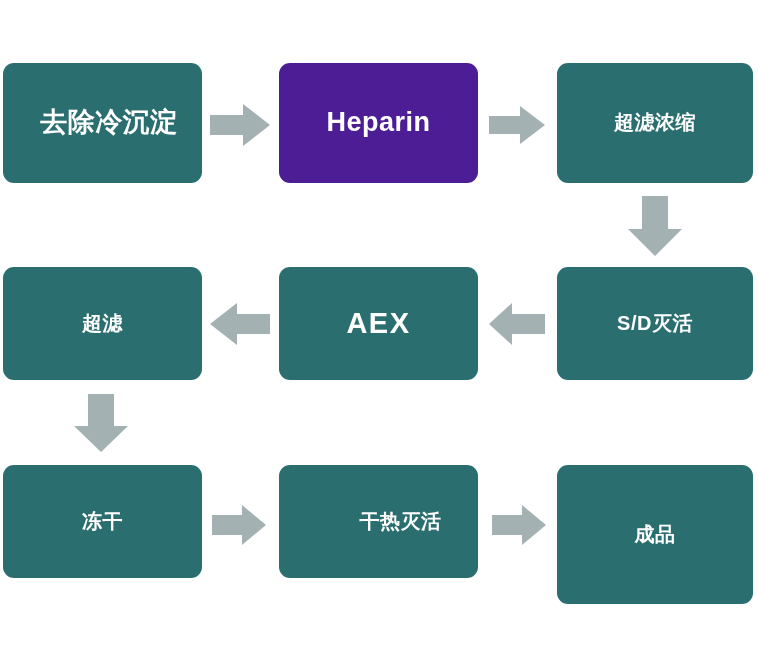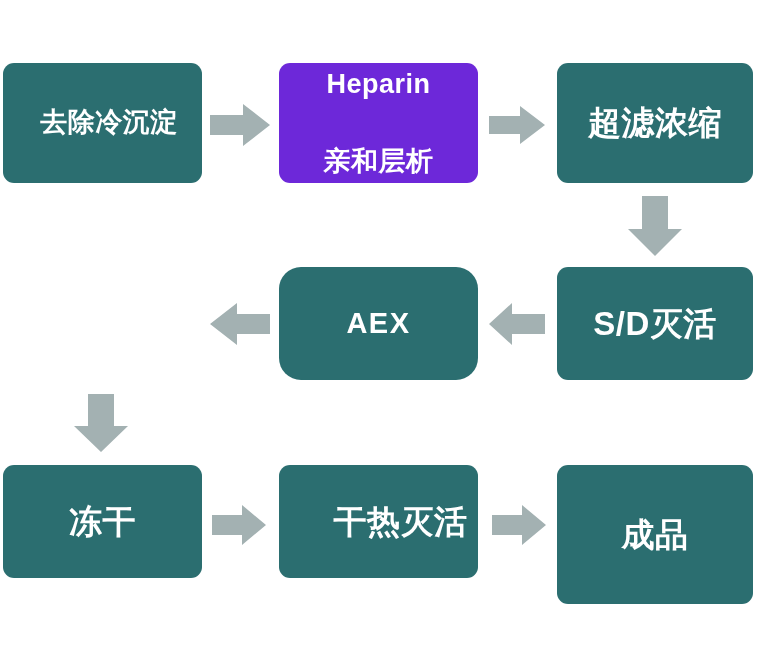--- a/index.html
+++ b/index.html
@@ -33,30 +33,30 @@
     font-weight: bold;
     letter-spacing: 0.5px;
     box-sizing: border-box;
   }
   .node .line {
     display: block;
     line-height: 1.38;
     white-space: nowrap;
   }
   .node.two-line .line { font-size: 27px; }
-  .node.one-line .line { font-size: 33px; }
+  .node.one-line .line { font-size: 20px; }
   .node.one-line.latin .line { font-size: 29px; letter-spacing: 1.5px; }
 
   
   #node-plasma      { left: 3px;   top: 63px;  width: 199px; height: 120px; }
   #node-heparin     { left: 279px; top: 63px;  width: 199px; height: 120px; }
   #node-uf-conc     { left: 557px; top: 63px;  width: 196px; height: 120px; }
 
   #node-sd          { left: 557px; top: 267px; width: 196px; height: 113px; }
-  #node-aex         { left: 279px; top: 267px; width: 199px; height: 113px; border-radius: 22px; }
+  #node-aex         { left: 279px; top: 267px; width: 199px; height: 113px; }
   #node-uf          { left: 3px;   top: 267px; width: 199px; height: 113px; }
 
   #node-lyoph       { left: 3px;   top: 465px; width: 199px; height: 113px; align-items: center; }
   #node-dry-heat    { left: 279px; top: 465px; width: 199px; height: 113px; }
   #node-product     { left: 557px; top: 465px; width: 196px; height: 139px; }
 
   
   .arrow {
     position: absolute;
   }
@@ -79,23 +79,22 @@
   <div class="node two-line" id="node-plasma" style="background: rgb(43, 110, 112); color: rgb(255, 255, 255); padding-left: 13px;">
     <span class="line">去除冷沉淀</span>
   </div>
 
   <div class="arrow" id="arrow-1">
     <svg width="60" height="42" viewBox="0 0 60 42">
       <polygon points="0,11 33,11 33,0 60,21 33,42 33,31 0,31" fill="#a3b1b2"></polygon>
     </svg>
   </div>
 
-  <div class="node two-line" id="node-heparin" style="background: #6d28d9; color: rgb(255, 255, 255); gap: 40px;">
+  <div class="node two-line" id="node-heparin" style="background: #4c1d95; color: rgb(255, 255, 255); gap: 40px;">
     <span class="line">Heparin</span>
-    <span class="line">亲和层析</span>
   </div>
 
   <div class="arrow" id="arrow-2">
     <svg width="56" height="38" viewBox="0 0 56 38">
       <polygon points="0,10 31,10 31,0 56,19 31,38 31,28 0,28" fill="#a3b1b2"></polygon>
     </svg>
   </div>
 
   <div class="node one-line" id="node-uf-conc" style="background: rgb(43, 110, 112); color: rgb(255, 255, 255);">
     <span class="line">超滤浓缩</span>
@@ -120,20 +119,23 @@
   <div class="node one-line latin" id="node-aex" style="background: rgb(43, 110, 112); color: rgb(255, 255, 255);">
     <span class="line">AEX</span>
   </div>
 
   <div class="arrow" id="arrow-5">
     <svg width="60" height="42" viewBox="0 0 60 42">
       <polygon points="60,11 27,11 27,0 0,21 27,42 27,31 60,31" fill="#a3b1b2"></polygon>
     </svg>
   </div>
 
+  <div class="node one-line" id="node-uf" style="background: rgb(43, 110, 112); color: rgb(255, 255, 255);">
+    <span class="line">超滤</span>
+  </div>
 
   <div class="arrow" id="arrow-6">
     <svg width="54" height="58" viewBox="0 0 54 58">
       <polygon points="14,0 40,0 40,32 54,32 27,58 0,32 14,32" fill="#a3b1b2"></polygon>
     </svg>
   </div>
 
   <div class="node one-line" id="node-lyoph" style="background: rgb(43, 110, 112); color: rgb(255, 255, 255);">
     <span class="line">冻干</span>
   </div>

